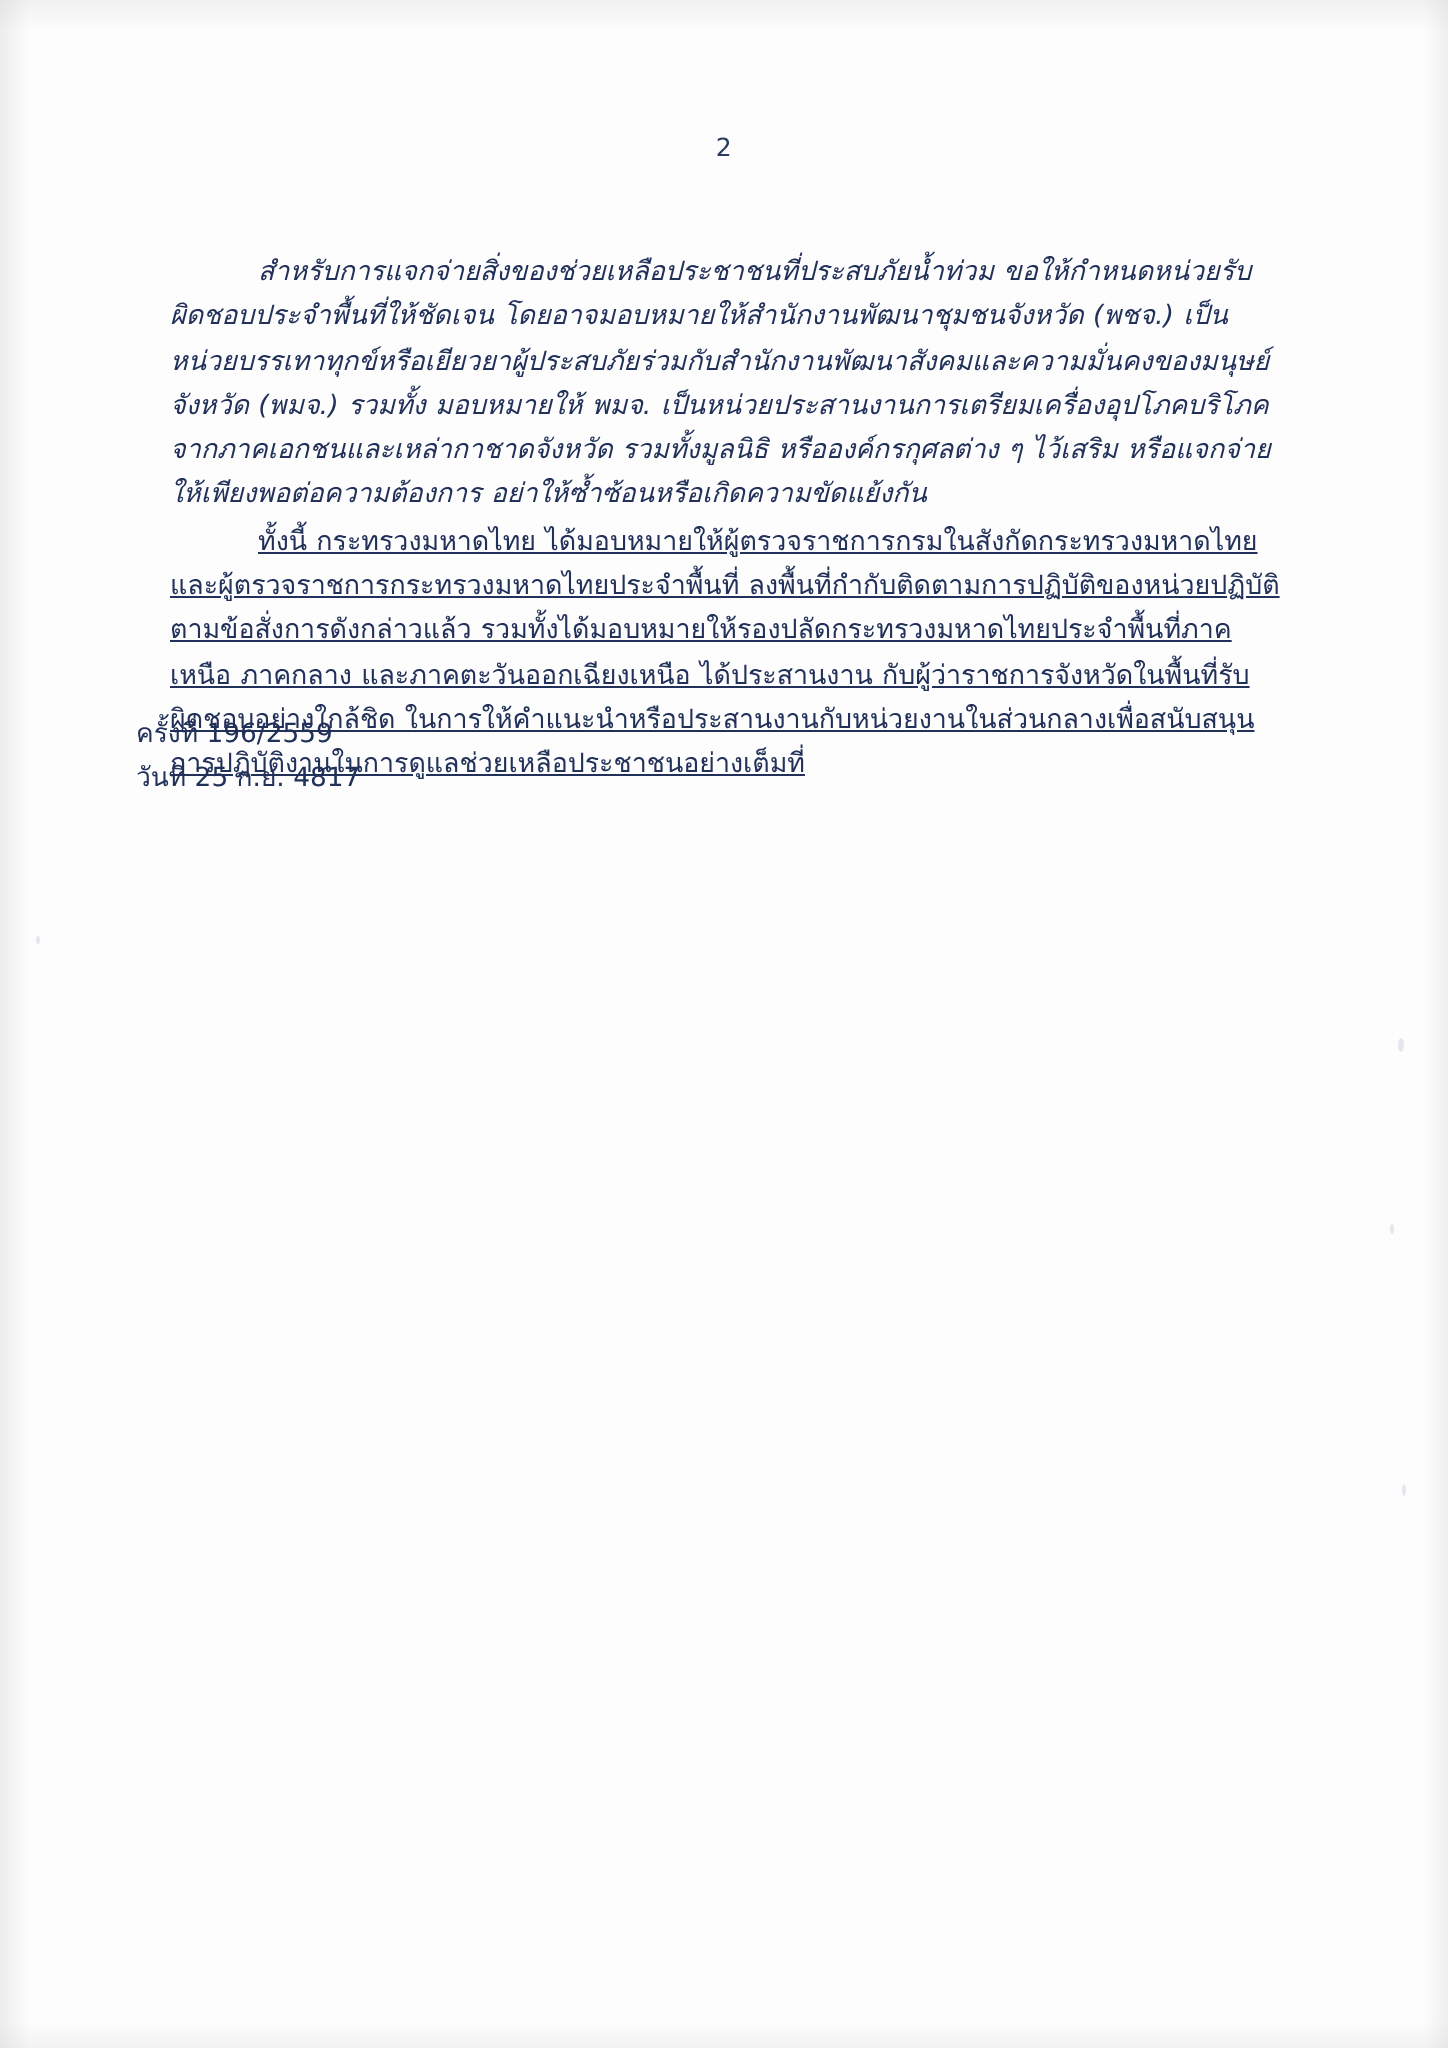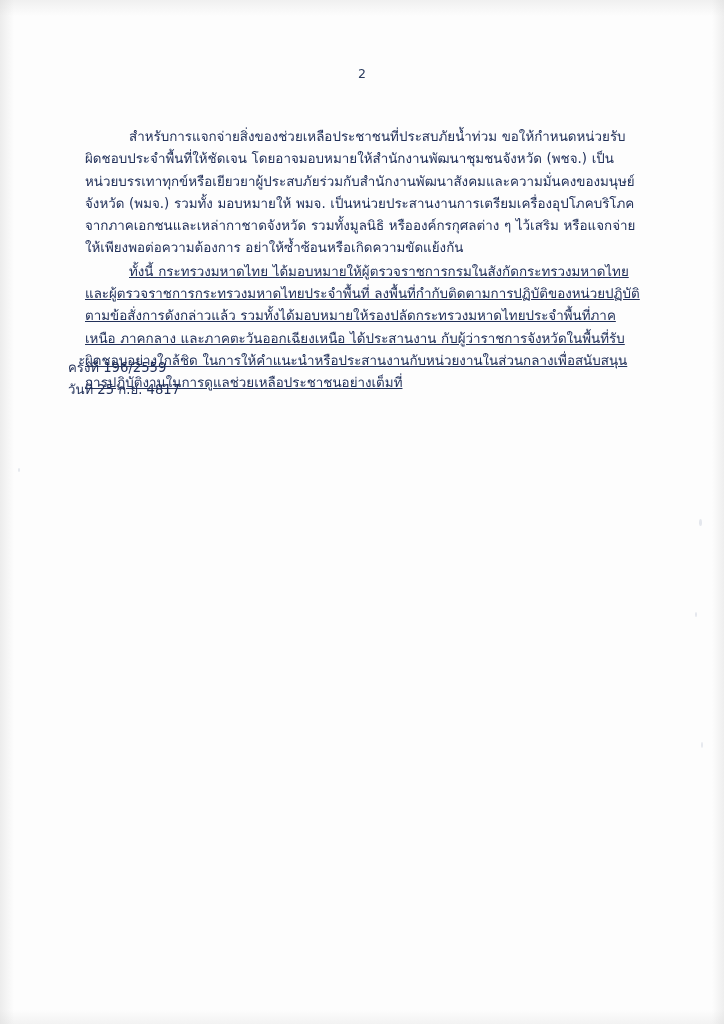--- a/index.html
+++ b/index.html
@@ -49,21 +49,21 @@
     width: 556px;
   }
   .para {
     font-size: 13.4px;
     line-height: 22.3px;
     color: #22315a;
     text-align: left;
     margin: 0 0 0 0;
     word-spacing: 0.4px;
   }
-  .para.p1 { margin-bottom: 1px; }
+  .para.p1 { margin-bottom: 1px; font-style: italic; }
   .para.p2 { margin-top: 0px; text-decoration: underline; }
   .indent {
     display: inline-block;
     width: 44px;
   }
   .footer-block {
     position: absolute;
     top: 357px;
     left: 68px;
     width: 400px;

